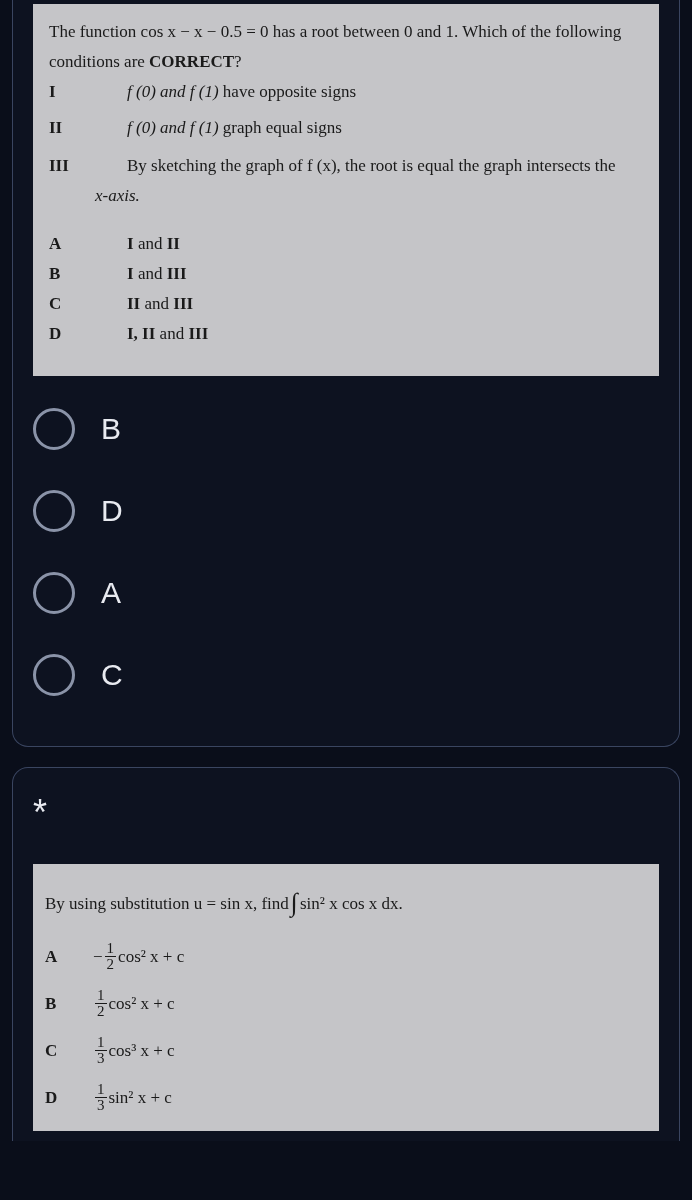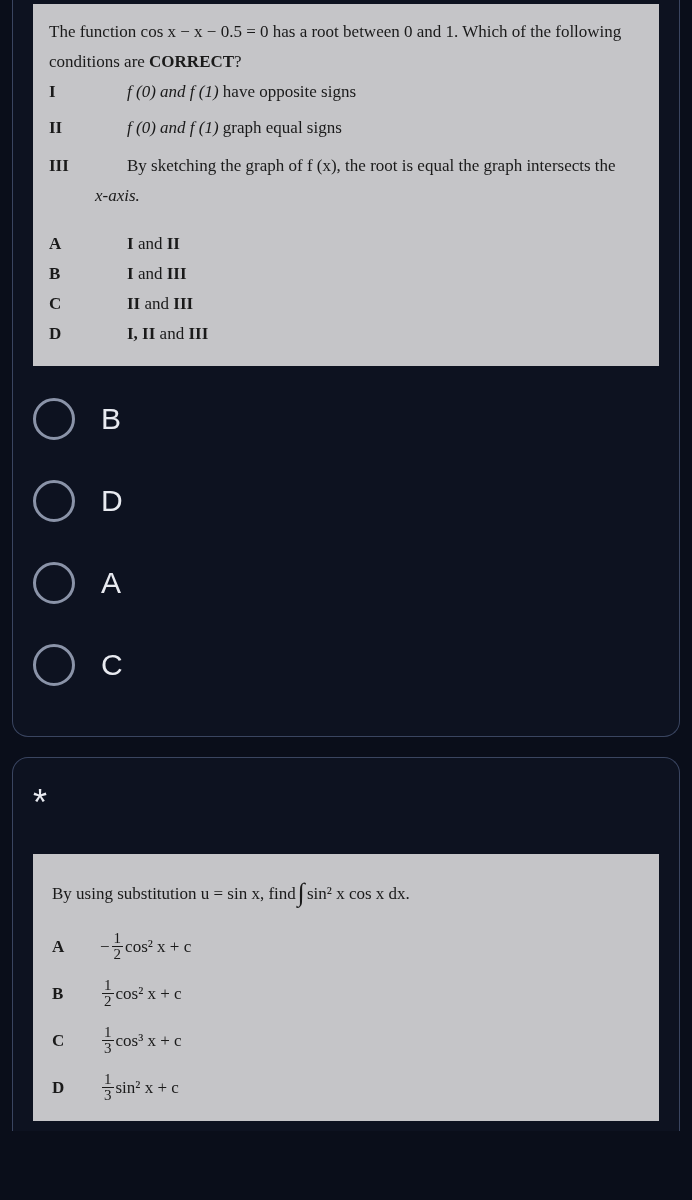--- a/index.html
+++ b/index.html
@@ -12,21 +12,21 @@
     .card {
       border: 1px solid #3a4560;
       border-radius: 16px;
       margin: 4px 12px 20px 12px;
       padding: 24px 20px 40px 20px;
       background: #0d1220;
     }
     .question-img {
       background: #c5c5c8;
       color: #1a1a1a;
-      padding: 14px 14px 18px 16px;
+      padding: 14px 14px 28px 16px;
       font-family: 'Times New Roman', serif;
       font-size: 17px;
       line-height: 1.65;
     }
     .question-img .stem { margin-bottom: 2px; }
     .question-img .bold { font-weight: bold; }
     .question-img .row { display: flex; margin-top: 2px; }
     .question-img .row .lbl { width: 46px; font-weight: bold; flex-shrink: 0; }
     .question-img .row .txt { flex: 1; margin-left: 32px; }
     .question-img .sub-indent { margin-left: 46px; margin-top: 2px; }
@@ -129,21 +129,21 @@
     <div class="option" style="margin-bottom:10px;">
       <div class="radio"></div>
       <div class="opt-label">C</div>
     </div>
   </div>
 </div>
 
 <div class="card" style="padding-bottom:10px; border-bottom:none; border-bottom-left-radius:0; border-bottom-right-radius:0; margin-bottom:0;">
   <div class="required">*</div>
 
-  <div class="question-img" style="padding:18px 19px;">
+  <div class="question-img" style="padding:18px 12px;">
     <div style="display:flex; align-items:center; flex-wrap:wrap;">
       <span>By using substitution  u = sin x,  find  </span>
       <span class="intsym">∫</span>
       <span>sin² x  cos x  dx.</span>
     </div>
 
     <div class="q2-row">
       <div class="lbl">A</div>
       <div class="txt">
         <span>−</span>

